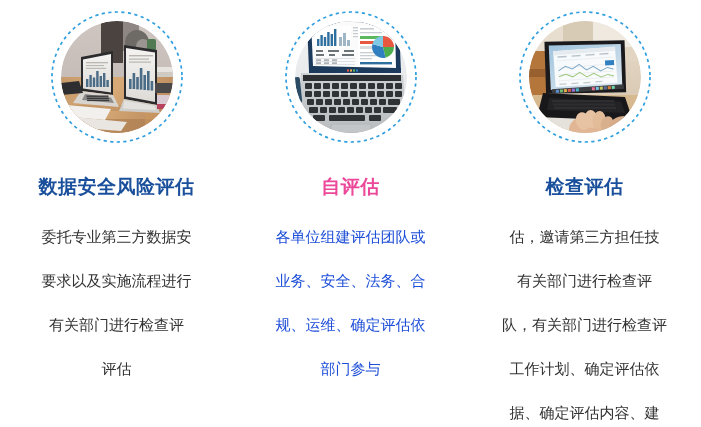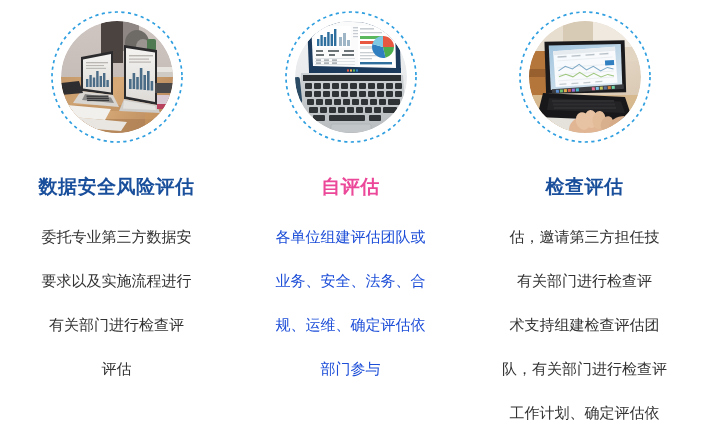--- a/index.html
+++ b/index.html
@@ -479,21 +479,20 @@
               <ellipse cx="96" cy="106" rx="16" ry="11" fill="#d6ab88"></ellipse>
             </g>
           </g>
         </svg>
       </div>
     </div>
     <div class="card-title" style="color: rgb(26, 79, 156);">检查评估</div>
     <div class="card-body" style="color: rgb(51, 51, 51);">
       <span class="body-line">估，邀请第三方担任技</span>
       <span class="body-line">有关部门进行检查评</span>
-      <span class="body-line">术支持组建检查评估团</span>
       <span class="body-line">队，有关部门进行检查评</span>
       <span class="body-line">工作计划、确定评估依</span>
       <span class="body-line">据、确定评估内容、建</span>
 
     </div>
   </div>
 
 </div>
 
 </body></html>

